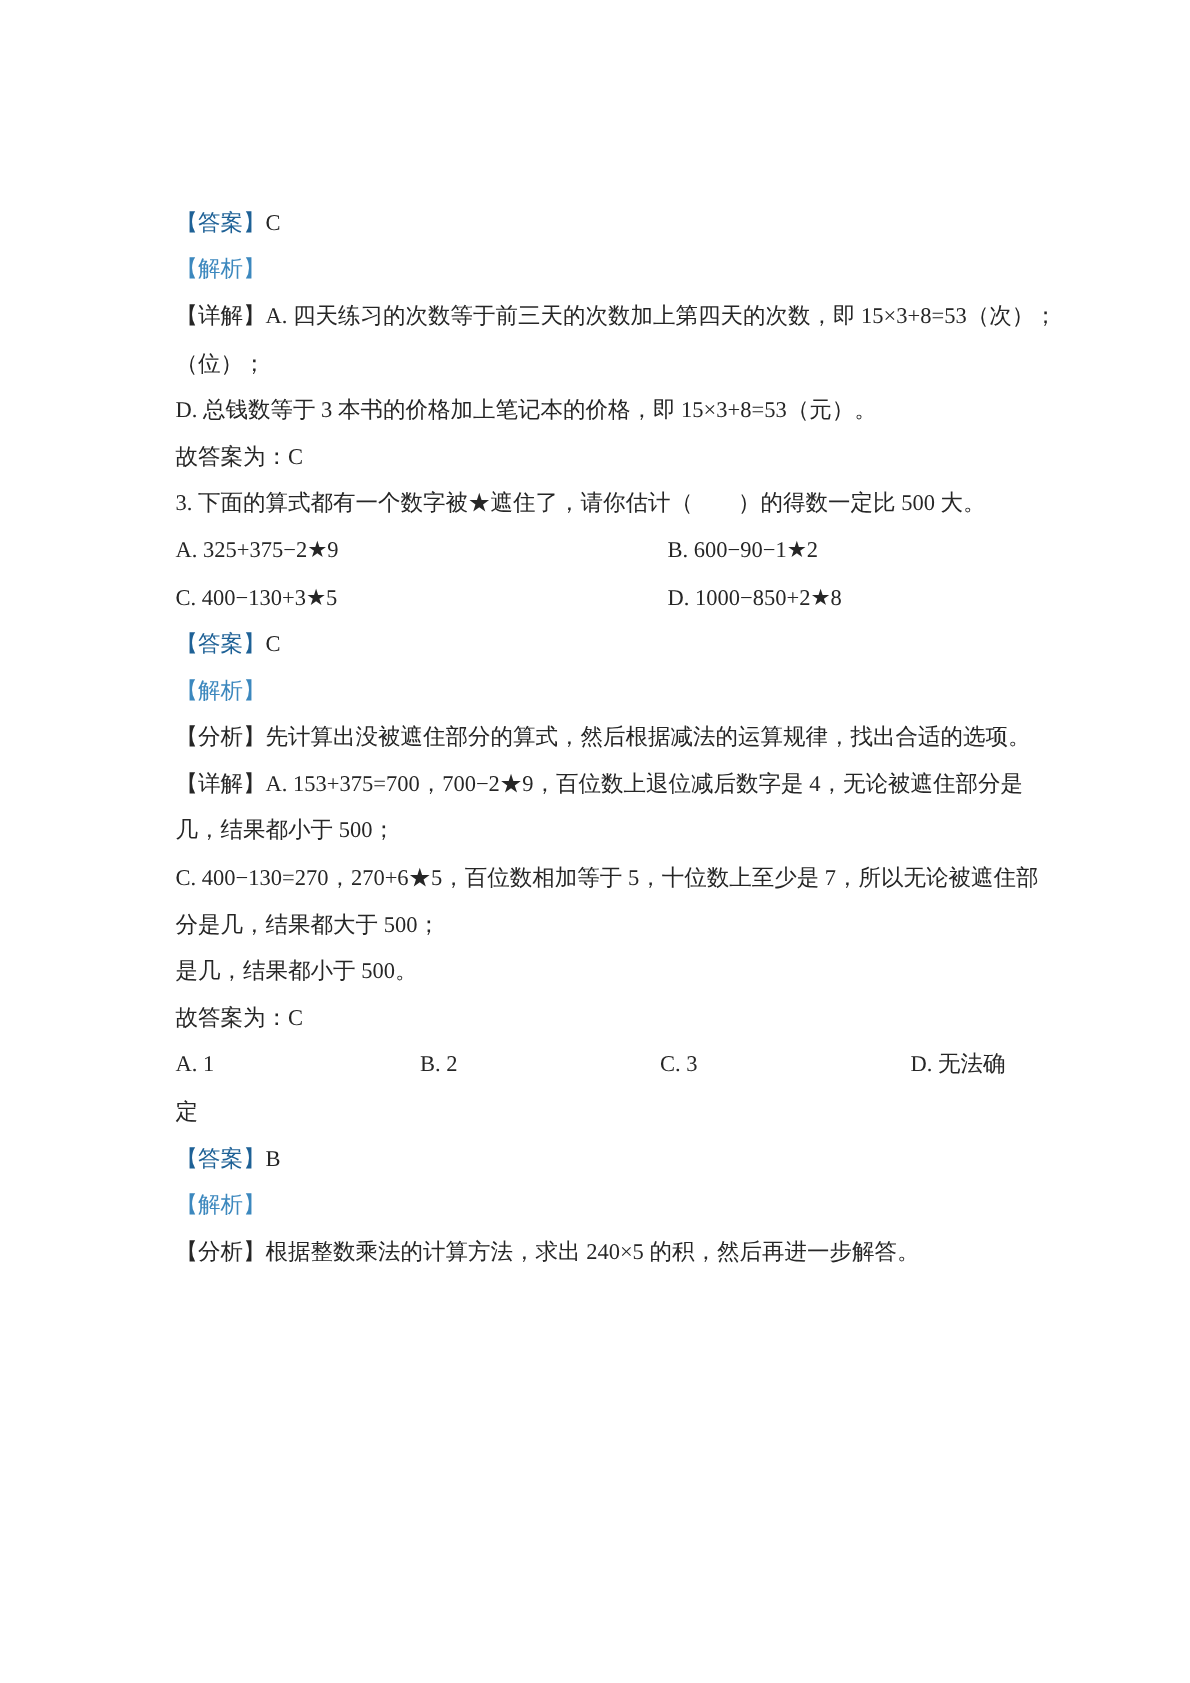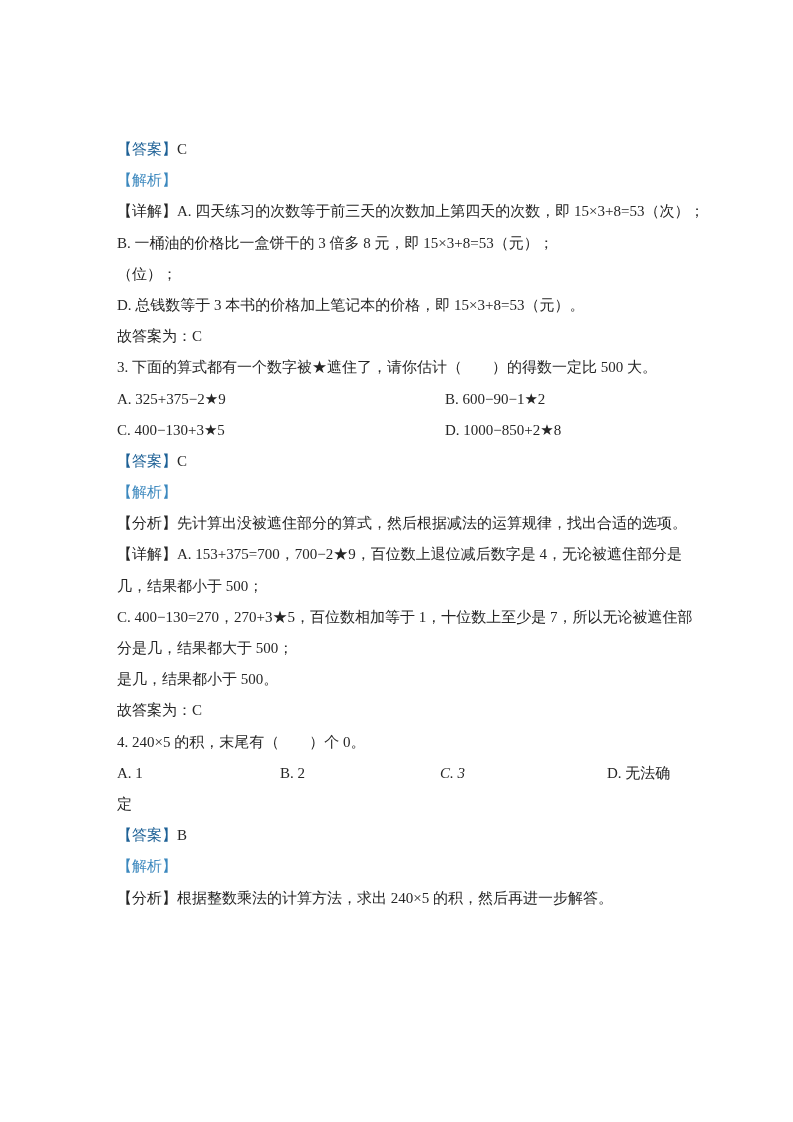--- a/index.html
+++ b/index.html
@@ -37,56 +37,54 @@
     color: var(--analysis-label, #3C88BE);
   }
   .cols .c {
     position: absolute;
     top: 0;
     white-space: nowrap;
   }
   .c.p0 { left: 0; }
   .c.p2a { left: 328px; }   
   .c.p4b { left: 163px; }   
-  .c.p4c { left: 323px; font-style: italic; }
+  .c.p4c { left: 323px; }
   .c.p4d { left: 490px; }
 </style>
 </head>
 <body style="--answer-label: #1E6196; --analysis-label: #3C88BE; --body-text: #262626; background: rgb(255, 255, 255);">
 
 <div class="doc">
 
   <p class="line"><span class="lbl-answer">【答案】</span><span>C</span></p>
   <p class="line"><span class="lbl-analysis">【解析】</span></p>
   <p class="line">【详解】A. 四天练习的次数等于前三天的次数加上第四天的次数，即 15×3+8=53（次）；</p>
-  <p class="line">B. 一桶油的价格比一盒饼干的 3 倍多 8 元，即 15×3+8=53（元）；</p>
   <p class="line">（位）；</p>
   <p class="line">D. 总钱数等于 3 本书的价格加上笔记本的价格，即 15×3+8=53（元）。</p>
   <p class="line">故答案为：C</p>
 
   <p class="line">3. 下面的算式都有一个数字被★遮住了，请你估计（　　）的得数一定比 500 大。</p>
   <p class="line cols">
       <span class="c p0">A. 325+375−2★9</span>
       <span class="c p2a">B. 600−90−1★2</span>
     </p>
   <p class="line cols">
       <span class="c p0">C. 400−130+3★5</span>
       <span class="c p2a">D. 1000−850+2★8</span>
     </p>
   <p class="line"><span class="lbl-answer">【答案】</span><span>C</span></p>
   <p class="line"><span class="lbl-analysis">【解析】</span></p>
   <p class="line">【分析】先计算出没被遮住部分的算式，然后根据减法的运算规律，找出合适的选项。</p>
   <p class="line">【详解】A. 153+375=700，700−2★9，百位数上退位减后数字是 4，无论被遮住部分是</p>
   <p class="line">几，结果都小于 500；</p>
-  <p class="line">C. 400−130=270，270+3★5，百位数相加等于 1，十位数上至少是 7，所以无论被遮住部</p>
+  <p class="line">C. 400−130=270，270+6★5，百位数相加等于 5，十位数上至少是 7，所以无论被遮住部</p>
   <p class="line">分是几，结果都大于 500；</p>
   <p class="line">是几，结果都小于 500。</p>
   <p class="line">故答案为：C</p>
 
-  <p class="line">4. 240×5 的积，末尾有（　　）个 0。</p>
   <p class="line cols">
       <span class="c p0">A. 1</span>
       <span class="c p4b">B. 2</span>
       <span class="c p4c">C. 3</span>
       <span class="c p4d">D. 无法确</span>
     </p>
   <p class="line">定</p>
   <p class="line"><span class="lbl-answer">【答案】</span><span>B</span></p>
   <p class="line"><span class="lbl-analysis">【解析】</span></p>
   <p class="line">【分析】根据整数乘法的计算方法，求出 240×5 的积，然后再进一步解答。</p>

